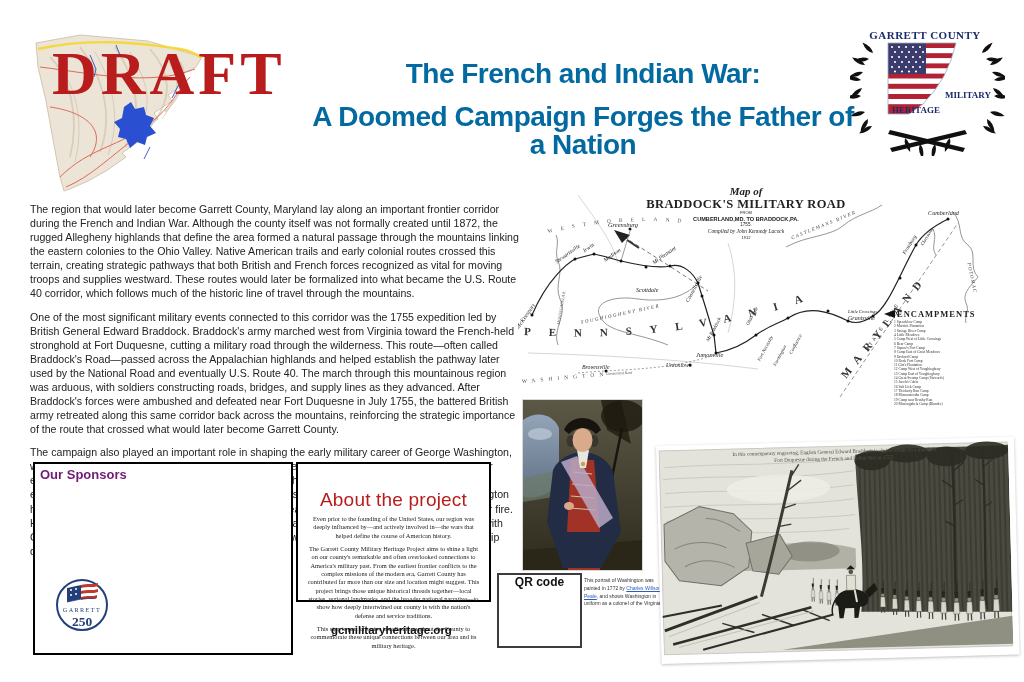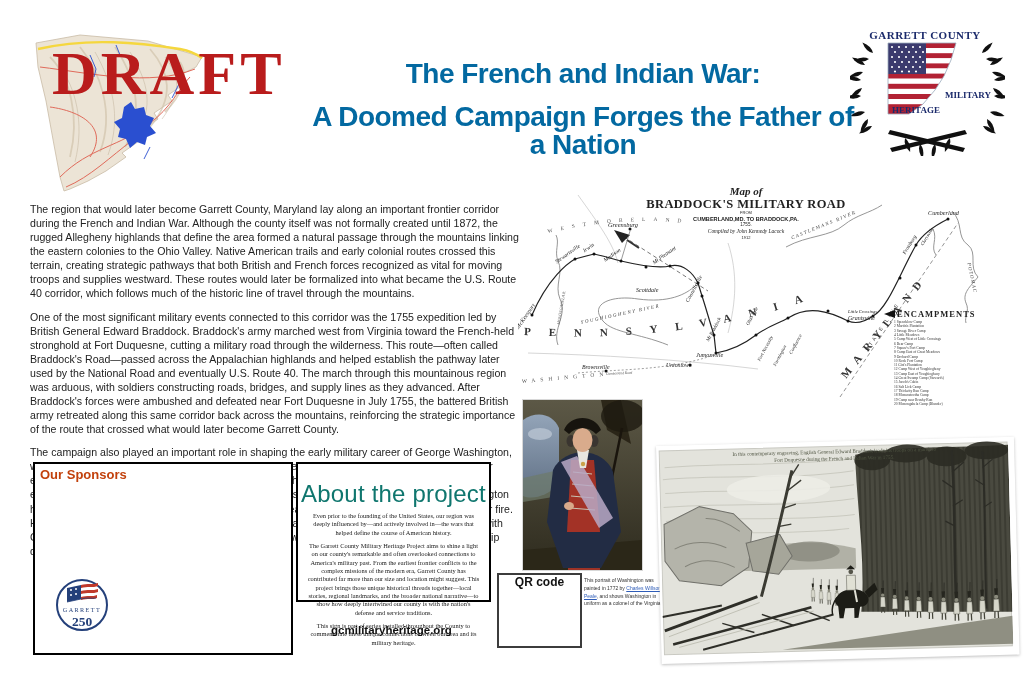--- a/index.html
+++ b/index.html
@@ -28,27 +28,27 @@
                 border-right:11px solid #111;}
   .legend-title{font-family:"Liberation Serif",serif;font-weight:bold;font-size:8.5px;letter-spacing:1px;}
   .legend-items{margin-top:1px;padding-left:10px;}
   .legend-items div{font-family:"Liberation Serif",serif;font-size:3.6px;line-height:1.2;color:#333;white-space:nowrap;}
 
   
   .portrait{left:522px;top:399px;width:119px;height:170px;border:1px solid #d8d8d8;background:#3a3628;}
 
   
   .sponsors-box{left:33px;top:462px;width:256px;height:189px;border:2.5px solid #000;background:#fff;}
-  .sponsors-title{position:absolute;left:5px;top:3px;font-size:13px;font-weight:bold;color:#c2410c;}
+  .sponsors-title{position:absolute;left:5px;top:3px;font-size:13px;font-weight:bold;color:#701a75;}
   .g250{position:absolute;left:19px;top:110px;width:56px;height:62px;}
 
   
   .about-box{left:296px;top:462px;width:191px;height:136px;border:2px solid #000;background:#fff;
              text-align:center;}
-  .about-title{font-size:24px;margin-top:16px;color:#0f766e;letter-spacing:0.2px;}
+  .about-title{font-size:19px;margin-top:25px;color:#b91c1c;letter-spacing:0.2px;}
   .about-body{padding:4px 9px 0 9px;font-family:"Liberation Serif",serif;font-size:6.4px;line-height:1.3;color:#222;}
   .about-body p{margin:0 0 5px 0;}
   .website{left:296px;top:624px;width:191px;text-align:center;font-weight:bold;font-size:11.5px;color:#111;}
 
   
   .qr-box{left:497px;top:573px;width:81px;height:71px;border:2px solid #3c3c3c;background:#fff;
           display:flex;justify-content:center;}
   .qr-label{font-weight:bold;font-size:12px;color:#111;}
 
   

